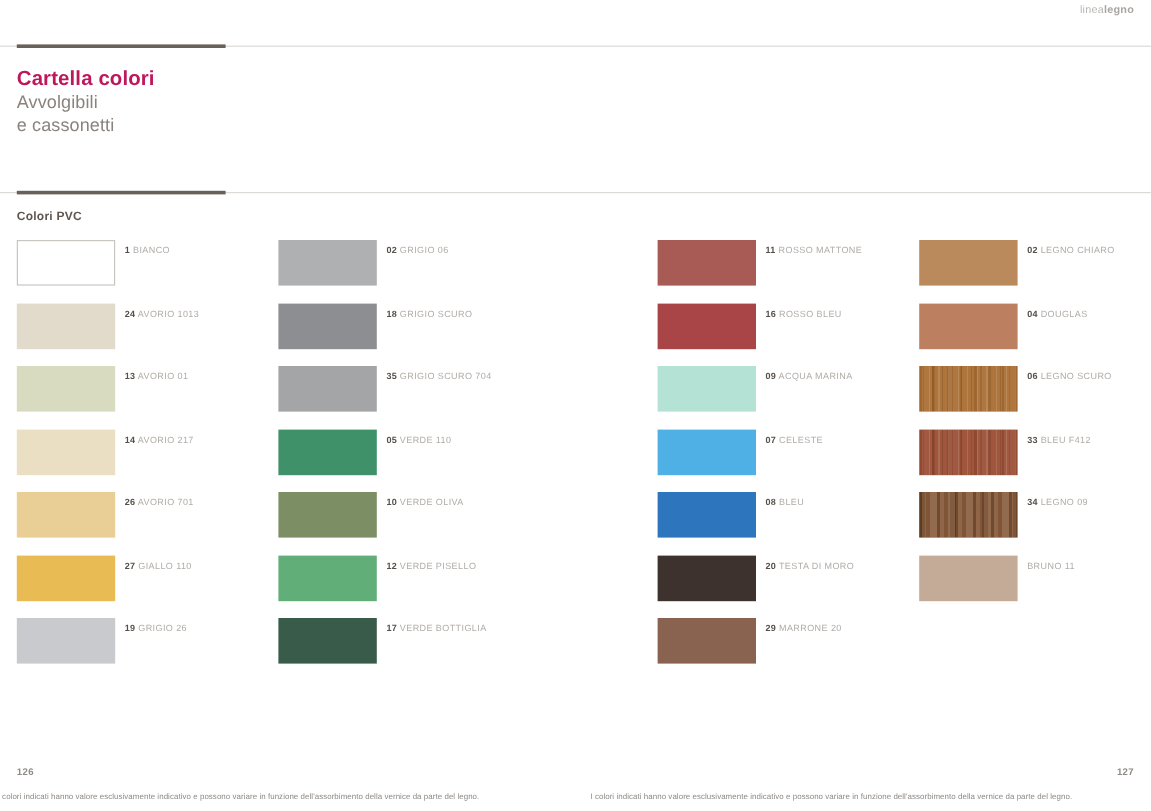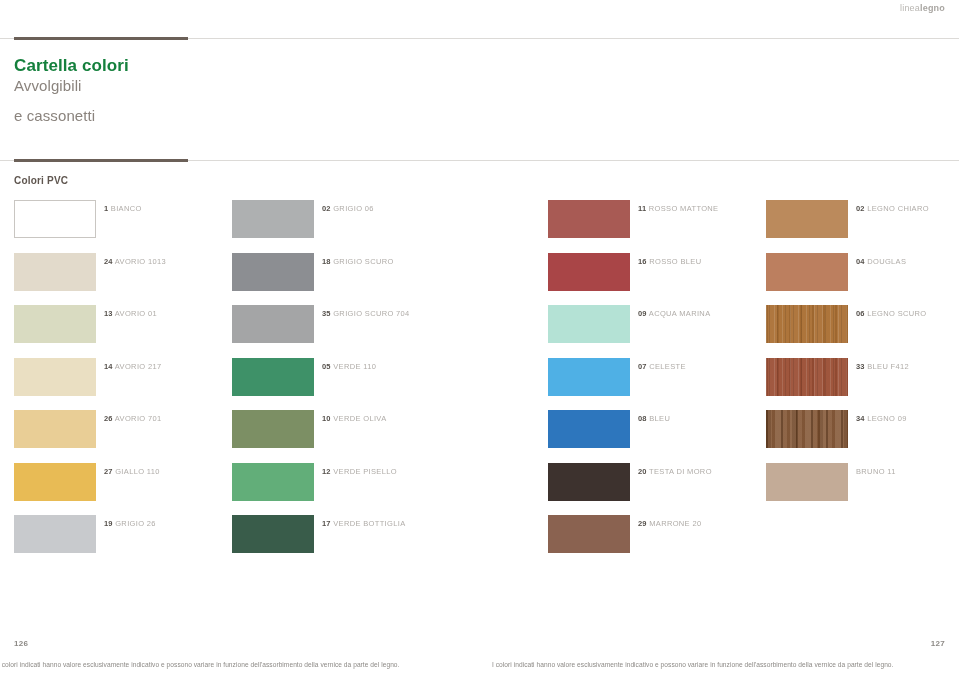--- a/index.html
+++ b/index.html
@@ -22,23 +22,23 @@
   }
   .brand .b-legno{font-weight:bold;color:#a9a6a2;}
 
   
   .rule-wrap{position:absolute;left:0;width:959px;height:4px;}
   .rule-light{position:absolute;left:0;top:1px;width:959px;height:1px;background:#dcdad7;}
   .rule-dark{position:absolute;left:14px;top:0;width:174px;height:3px;background:#6b6058;}
 
   
   .title-block{position:absolute;left:14px;top:56px;}
-  .t1{font-size:17px;font-weight:bold;color:#15803d;letter-spacing:.1px;line-height:20px;}
+  .t1{font-size:17px;font-weight:bold;color:#be185d;letter-spacing:.1px;line-height:20px;}
   .t2{font-size:15px;font-weight:normal;color:#8a837d;line-height:19px;letter-spacing:.1px;}
-  .t3{font-size:15px;font-weight:normal;color:#8a837d;line-height:19px;letter-spacing:.1px;margin-top:11px;}
+  .t3{font-size:15px;font-weight:normal;color:#8a837d;line-height:19px;letter-spacing:.1px;}
 
   .section-title{
     position:absolute;left:14px;top:175px;
     font-size:10px;font-weight:bold;color:#5f564f;letter-spacing:.2px;
   }
 
   
   .grid{position:absolute;left:0;top:196px;width:889px;}
   .grid-row{position:relative;height:52.5px;}
   .cell{position:absolute;top:0;height:40px;}

